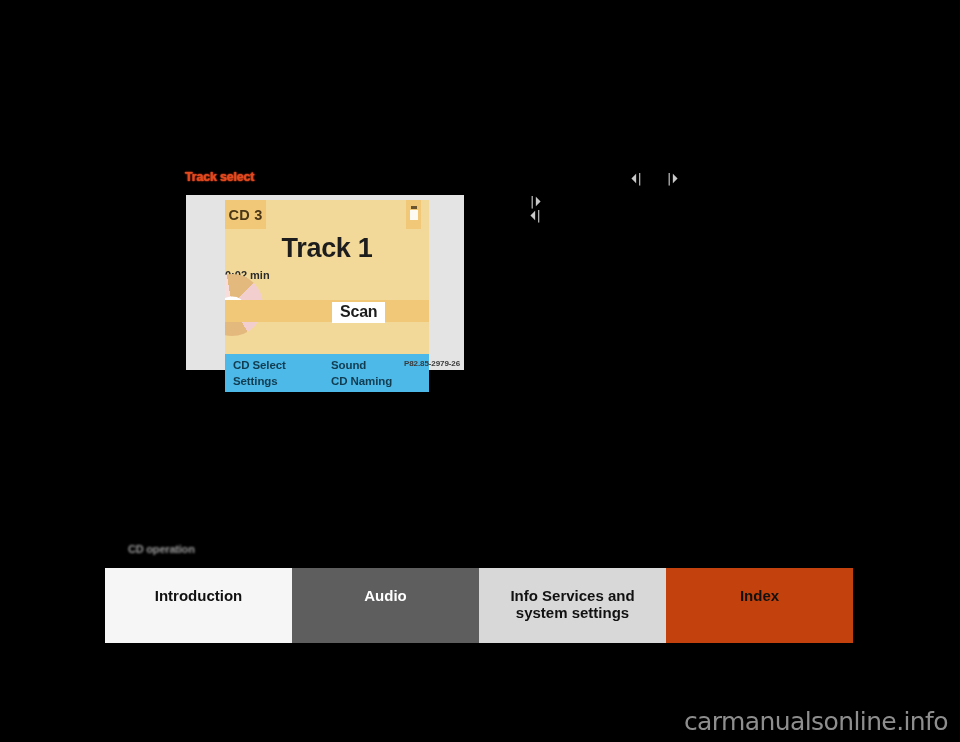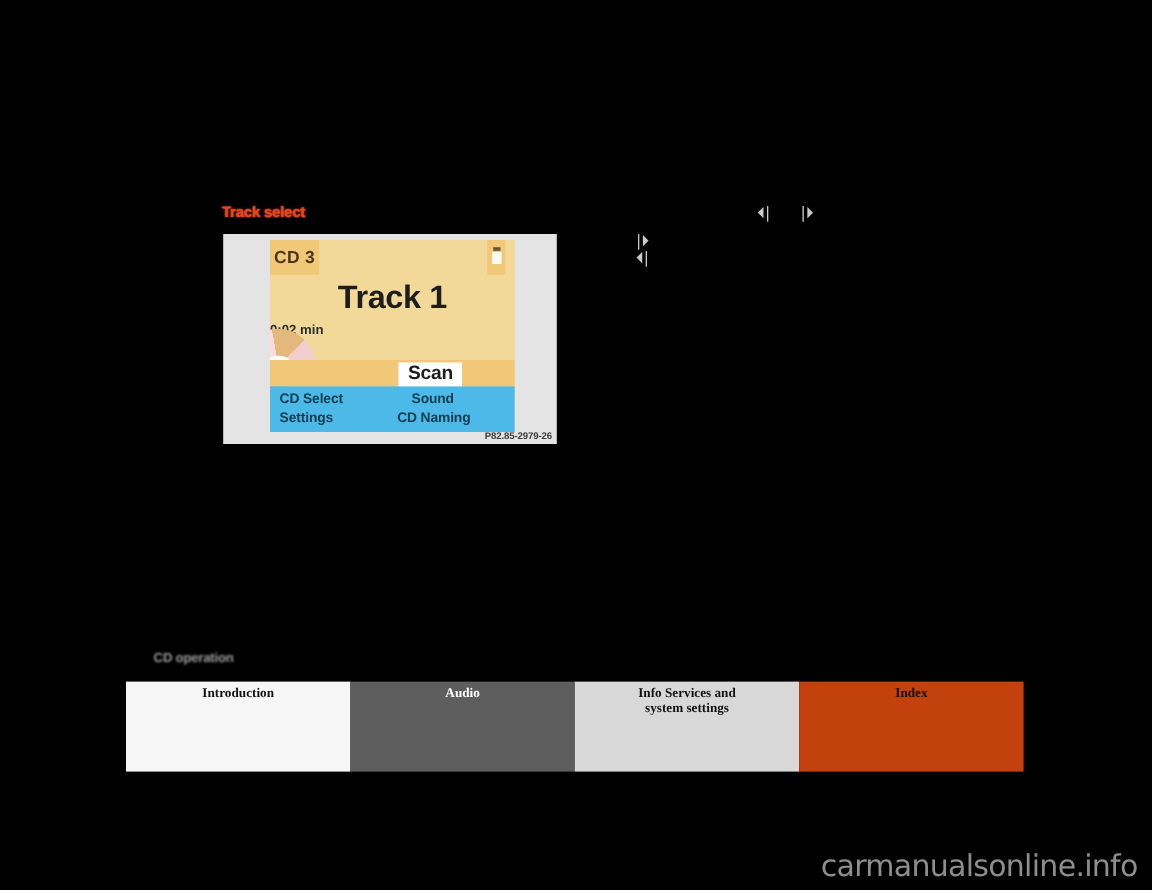--- a/index.html
+++ b/index.html
@@ -51,21 +51,21 @@
     letter-spacing: -0.1px;
     filter: blur(0.25px);
   }
 
   
   .screen {
     position: absolute;
     left: 39px;
     top: 5px;
     width: 204px;
-    height: 160px;
+    height: 192px;
     background: #f2d99a;
     overflow: hidden;
     font-family: "Liberation Sans", sans-serif;
   }
   .screen-top {
     position: absolute;
     left: 0; top: 0;
     width: 100%;
     height: 29px;
   }
@@ -200,21 +200,21 @@
   }
   .menu-item {
     position: absolute;
     font-size: 11.5px;
     font-weight: bold;
     color: #123c50;
     letter-spacing: -0.1px;
   }
   .mi-0 { left: 8px;  top: 5px; }
   .mi-1 { left: 8px;  top: 21px; }
-  .mi-2 { left: 106px; top: 5px; margin-left: 12px; }
+  .mi-2 { left: 106px; top: 5px; }
   .mi-3 { left: 106px; top: 21px; }
 
   
   .glyph {
     position: absolute;
     font-family: "DejaVu Sans", sans-serif;
     font-size: 13px;
     color: #c9c9c9;
     line-height: 1;
   }
@@ -240,25 +240,25 @@
     top: 568px;
     width: 748px;
     height: 75px;
     display: flex;
   }
   .tab {
     flex: 1 1 0;
     display: flex;
     align-items: flex-start;
     justify-content: center;
-    padding-top: 4px;
+    padding-top: 20px;
     box-sizing: border-box;
-    font-family: Liberation Serif, serif;
-    font-weight: bold;
-    font-size: 11px;
+    font-family: Liberation Sans, sans-serif;
+    font-weight: bold;
+    font-size: 15px;
     color: #111111;
     text-align: center;
     line-height: 1.12;
   }
   .tab.t0 { background: #f6f6f6; }
   .tab.t1 { background: #5e5e5e; color: #ffffff; text-align: right; }
   .tab.t2 { background: #ececec; }
   .tab.t3 { background: #e0e0e0; }
   .tab.t4 { background: #d8d8d8; }
   .tab.t5 { background: #c2410c; }

